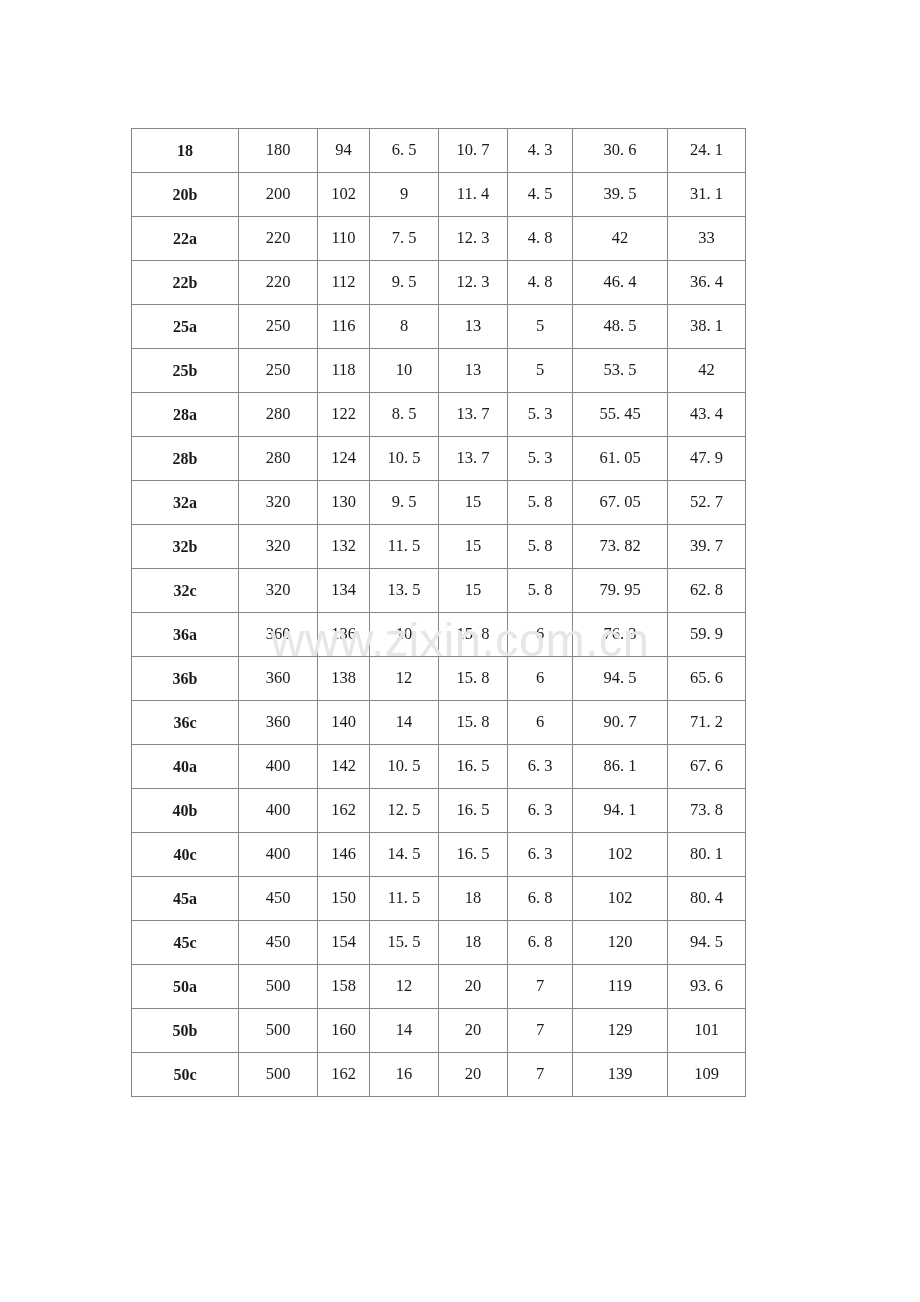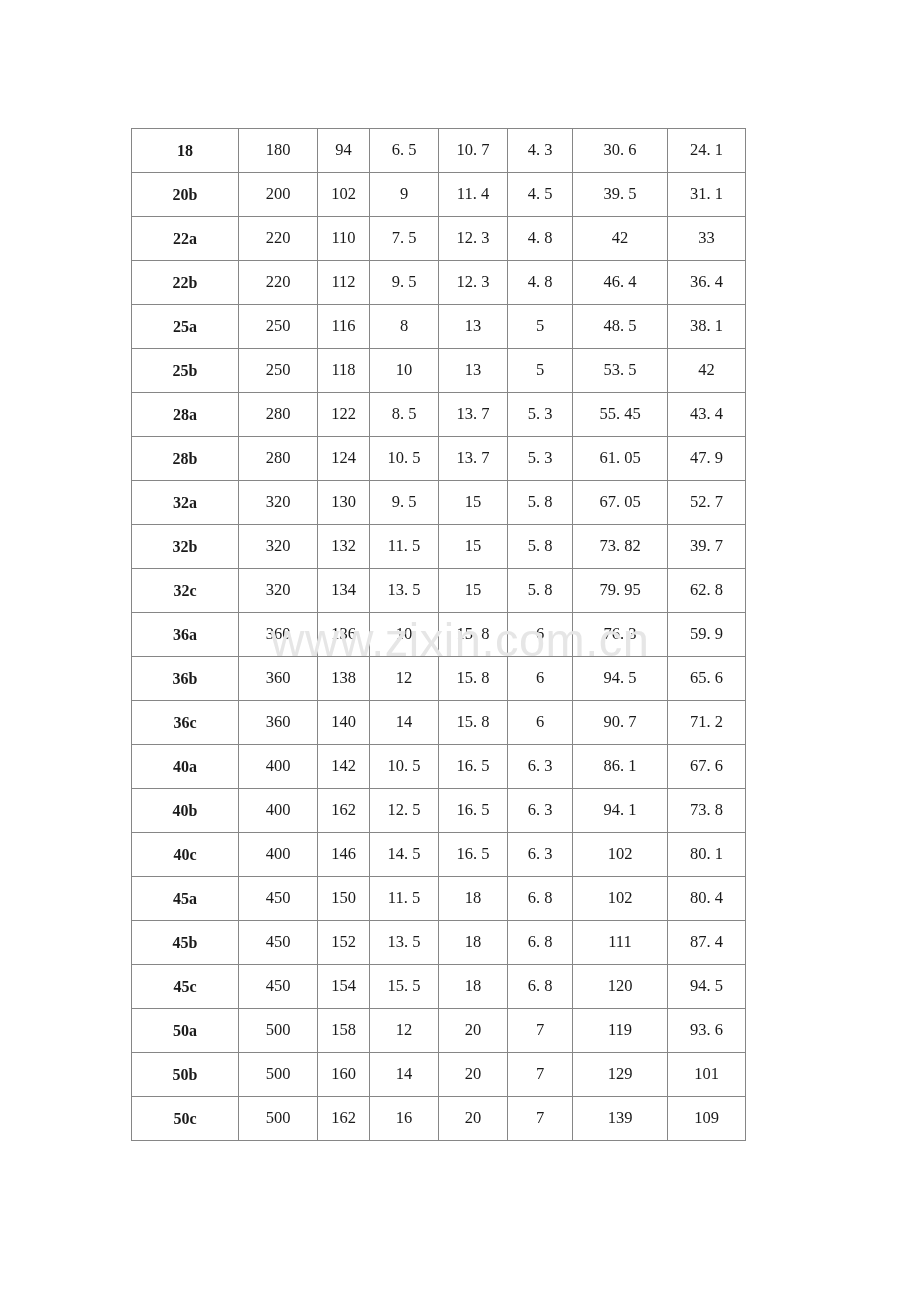--- a/index.html
+++ b/index.html
@@ -270,30 +270,20 @@
           <td class="c-desig">45a</td>
           <td>450</td>
           <td>150</td>
           <td>11. 5</td>
           <td>18</td>
           <td>6. 8</td>
           <td>102</td>
           <td>80. 4</td>
         </tr>
         <tr>
-          <td class="c-desig">45b</td>
-          <td>450</td>
-          <td>152</td>
-          <td>13. 5</td>
-          <td>18</td>
-          <td>6. 8</td>
-          <td>111</td>
-          <td>87. 4</td>
-        </tr>
-        <tr>
           <td class="c-desig">45c</td>
           <td>450</td>
           <td>154</td>
           <td>15. 5</td>
           <td>18</td>
           <td>6. 8</td>
           <td>120</td>
           <td>94. 5</td>
         </tr>
         <tr>

